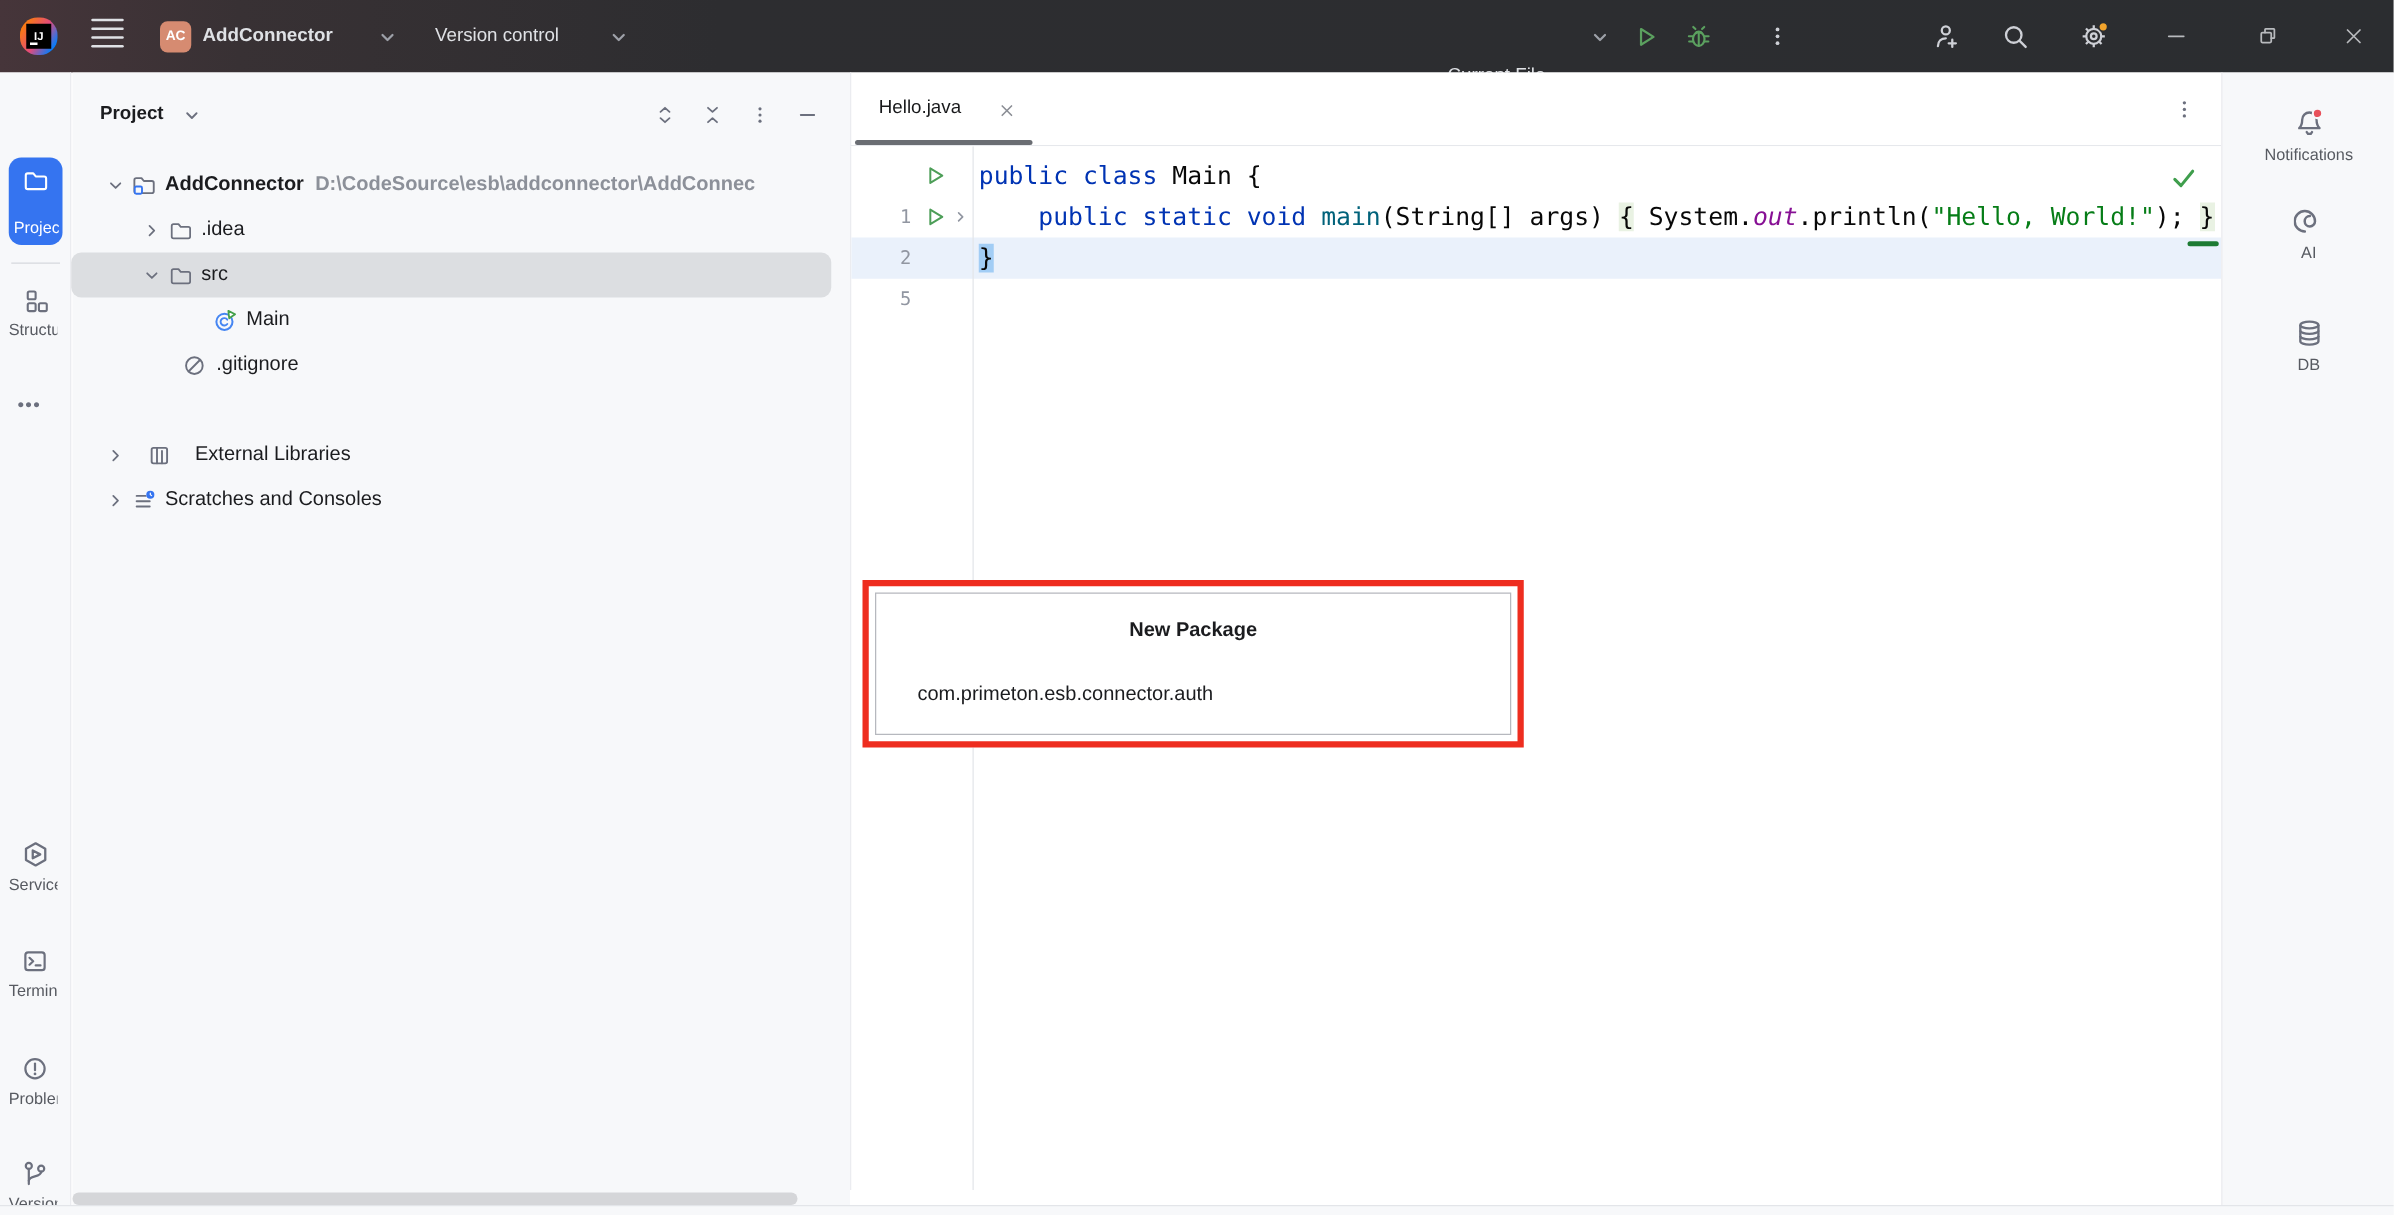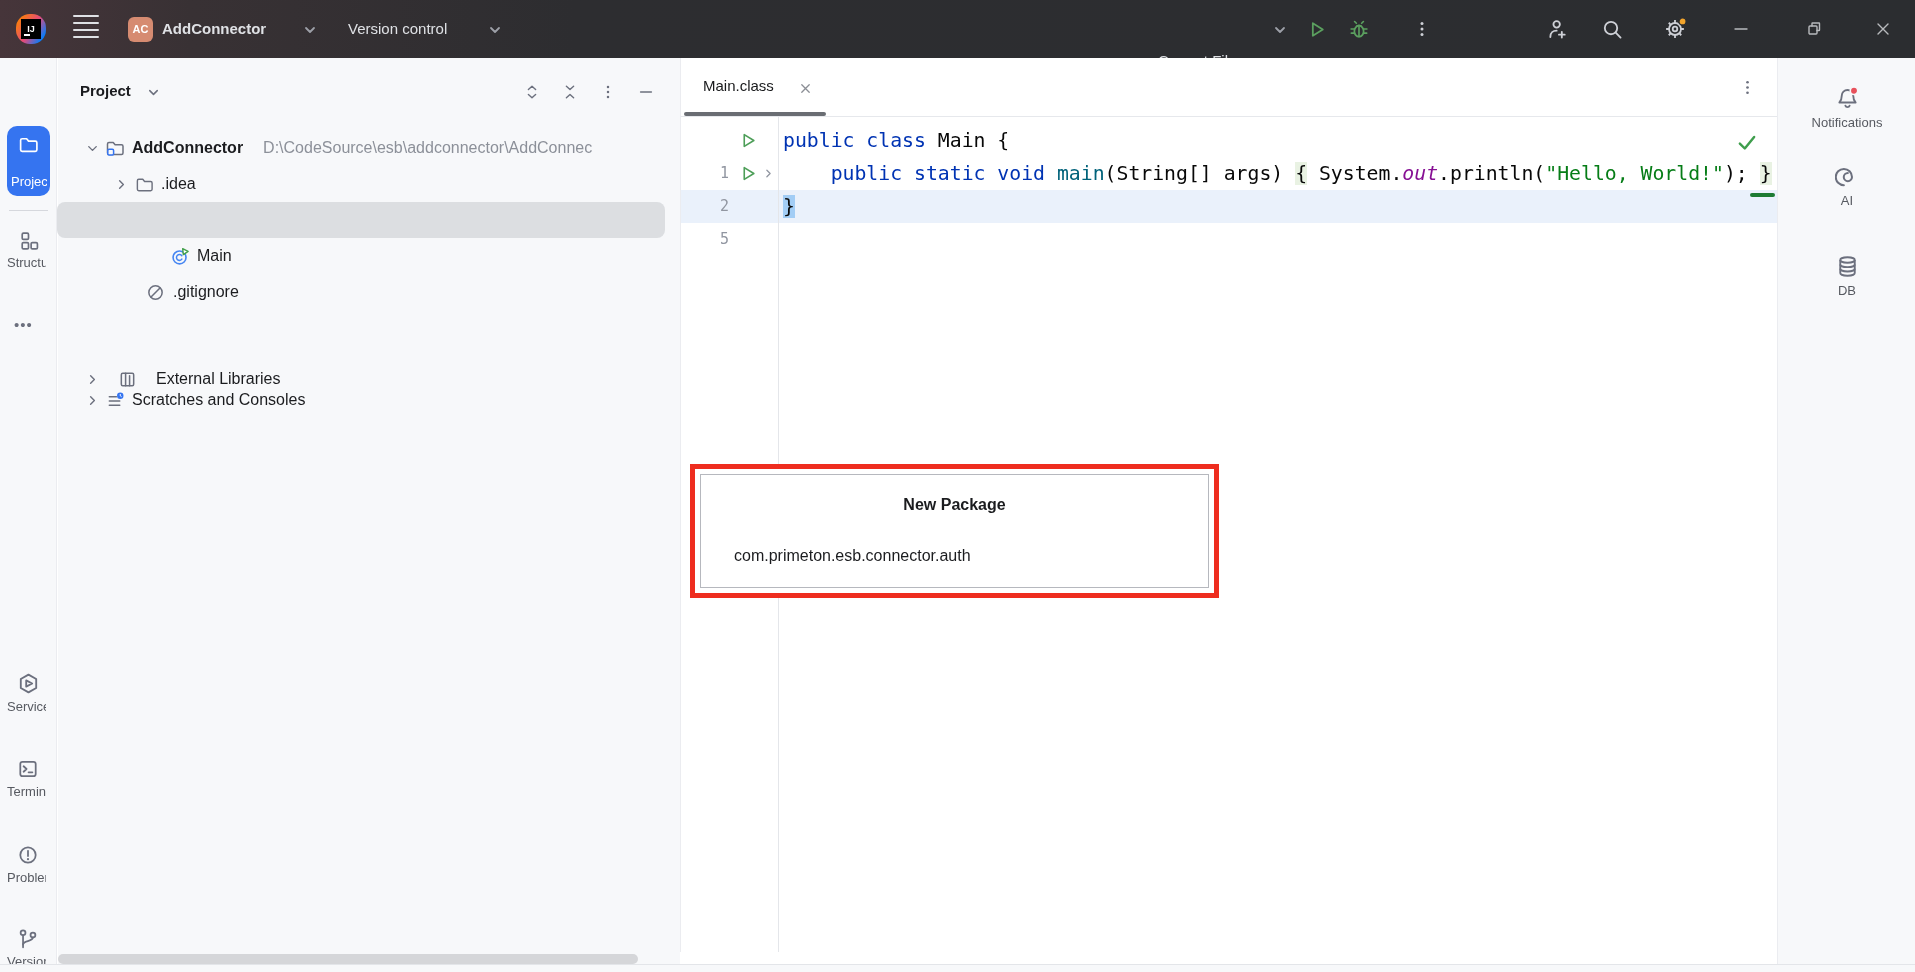--- a/index.html
+++ b/index.html
@@ -236,49 +236,58 @@
 
     <div class="row" style="left:0; top:72px; width:622px;">
       <svg style="margin-left:27px;" width="15" height="15" viewBox="0 0 16 16">
           <polyline points="4,6 8,10 12,6" fill="none" stroke="#6c707e" stroke-width="1.5" stroke-linecap="round" stroke-linejoin="round"></polyline>
         </svg>
       <svg style="margin-left:5px;" width="20" height="20" viewBox="0 0 20 20">
         <path d="M2.5 6 a1.5 1.5 0 0 1 1.5-1.5 h4.2 l1.9 2.3 h6.4 a1.5 1.5 0 0 1 1.5 1.5 v6.7 a1.5 1.5 0 0 1 -1.5 1.5 h-12.5 a1.5 1.5 0 0 1 -1.5 -1.5 z" fill="none" stroke="#6c707e" stroke-width="1.5" stroke-linejoin="round"></path>
         <rect x="2.8" y="11.2" width="5.8" height="5.8" rx="1.2" fill="#f7f8fa" stroke="#3574f0" stroke-width="1.5"></rect>
         </svg>
       <span class="tree-label" style="margin-left:7px; font-weight:bold;">AddConnector</span>
-      <span class="tree-path" style="margin-left:20px;">D:\CodeSource\esb\addconnector\AddConnec</span>
+      <span class="tree-path" style="margin-left:9px;font-weight:bold;">D:\CodeSource\esb\addconnector\AddConnec</span>
     </div>
     <div class="row" style="left:0; top:108px; width:622px;">
       <svg style="margin-left:56px;" width="15" height="15" viewBox="0 0 16 16">
           <polyline points="6,4 10,8 6,12" fill="none" stroke="#6c707e" stroke-width="1.5" stroke-linecap="round" stroke-linejoin="round"></polyline>
         </svg>
       <svg style="margin-left:6px;" width="19" height="19" viewBox="0 0 20 20">
         <path d="M2.5 6 a1.5 1.5 0 0 1 1.5-1.5 h4.2 l1.9 2.3 h6.4 a1.5 1.5 0 0 1 1.5 1.5 v6.7 a1.5 1.5 0 0 1 -1.5 1.5 h-12.5 a1.5 1.5 0 0 1 -1.5 -1.5 z" fill="none" stroke="#6c707e" stroke-width="1.5" stroke-linejoin="round"></path>
         </svg>
       <span class="tree-label" style="margin-left:7px;">.idea</span>
+    </div>
+    <div class="row" style="left:0; top:144px; width:622px;">
+      <svg style="margin-left:56px;" width="15" height="15" viewBox="0 0 16 16">
+          <polyline points="4,6 8,10 12,6" fill="none" stroke="#6c707e" stroke-width="1.5" stroke-linecap="round" stroke-linejoin="round"></polyline>
+        </svg>
+      <svg style="margin-left:6px;" width="19" height="19" viewBox="0 0 20 20">
+        <path d="M2.5 6 a1.5 1.5 0 0 1 1.5-1.5 h4.2 l1.9 2.3 h6.4 a1.5 1.5 0 0 1 1.5 1.5 v6.7 a1.5 1.5 0 0 1 -1.5 1.5 h-12.5 a1.5 1.5 0 0 1 -1.5 -1.5 z" fill="none" stroke="#6c707e" stroke-width="1.5" stroke-linejoin="round"></path>
+        </svg>
+      <span class="tree-label" style="margin-left:7px;">src</span>
     </div>
     <div class="row" style="left:0; top:180px; width:622px;">
       <svg style="margin-left:113px;" width="19" height="19" viewBox="0 0 20 20">
         <circle cx="9" cy="11" r="6.8" fill="none" stroke="#4686f2" stroke-width="1.7"></circle>
         <path d="M11.4 9.2 a3.1 3.1 0 1 0 0 3.6" fill="none" stroke="#4686f2" stroke-width="1.6" stroke-linecap="round"></path>
         <polygon points="12.3,1.8 18,4.6 13,8" fill="#fff" stroke="#43a04b" stroke-width="1.5" stroke-linejoin="round"></polygon>
         </svg>
       <span class="tree-label" style="margin-left:7px;">Main</span>
     </div>
     <div class="row" style="left:0; top:216px; width:622px;">
       <svg style="margin-left:88px;" width="19" height="19" viewBox="0 0 20 20">
         <g class="ticon">
             <circle cx="10" cy="10" r="7"></circle>
             <line x1="5.3" y1="14.7" x2="14.7" y2="5.3"></line>
           </g>
         </svg>
       <span class="tree-label" style="margin-left:8px;">.gitignore</span>
     </div>
-    <div class="row" style="left:0; top:303px; width:622px;gap:12px;">
+    <div class="row" style="left:0; top:288px; width:622px;gap:12px;">
       <svg style="margin-left:27px;" width="15" height="15" viewBox="0 0 16 16">
           <polyline points="6,4 10,8 6,12" fill="none" stroke="#6c707e" stroke-width="1.5" stroke-linecap="round" stroke-linejoin="round"></polyline>
         </svg>
       <svg style="margin-left:6px;" width="19" height="19" viewBox="0 0 20 20">
         <g class="ticon">
             <rect x="3.5" y="3.5" width="13" height="13" rx="1.5"></rect>
             <line x1="8" y1="3.5" x2="8" y2="16.5"></line>
             <line x1="12.2" y1="6" x2="12.2" y2="16.5"></line>
           </g>
         </svg>
@@ -298,21 +307,21 @@
           <path d="M15 3.6 V5 l1.1 0.8" stroke="#fff" stroke-width="1" fill="none" stroke-linecap="round"></path>
         </svg>
       <span class="tree-label" style="margin-left:7px;">Scratches and Consoles</span>
     </div>
 
     <div class="abs hscroll" style="left:0; top:896px; width:580px;"></div>
   </div>
 
   <div id="editor-tabbar" class="abs">
     <div class="abs" style="left:22px; top:19px;">
-      <span id="tab-label">Main.class</span>
+      <span id="tab-label">Hello.java</span>
     </div>
     <svg class="abs" style="left:118px; top:24px;" width="13" height="13" viewBox="0 0 14 14">
       <path d="M3 3 L11 11 M11 3 L3 11" stroke="#8b8e95" stroke-width="1.4" stroke-linecap="round"></path>
       </svg>
     <svg class="abs" style="left:1057px; top:20px;" width="19" height="19" viewBox="0 0 20 20">
       <circle cx="10" cy="4.5" r="1.4" fill="#6c707e"></circle>
         <circle cx="10" cy="10" r="1.4" fill="#6c707e"></circle>
         <circle cx="10" cy="15.5" r="1.4" fill="#6c707e"></circle>
       </svg>
   </div>

